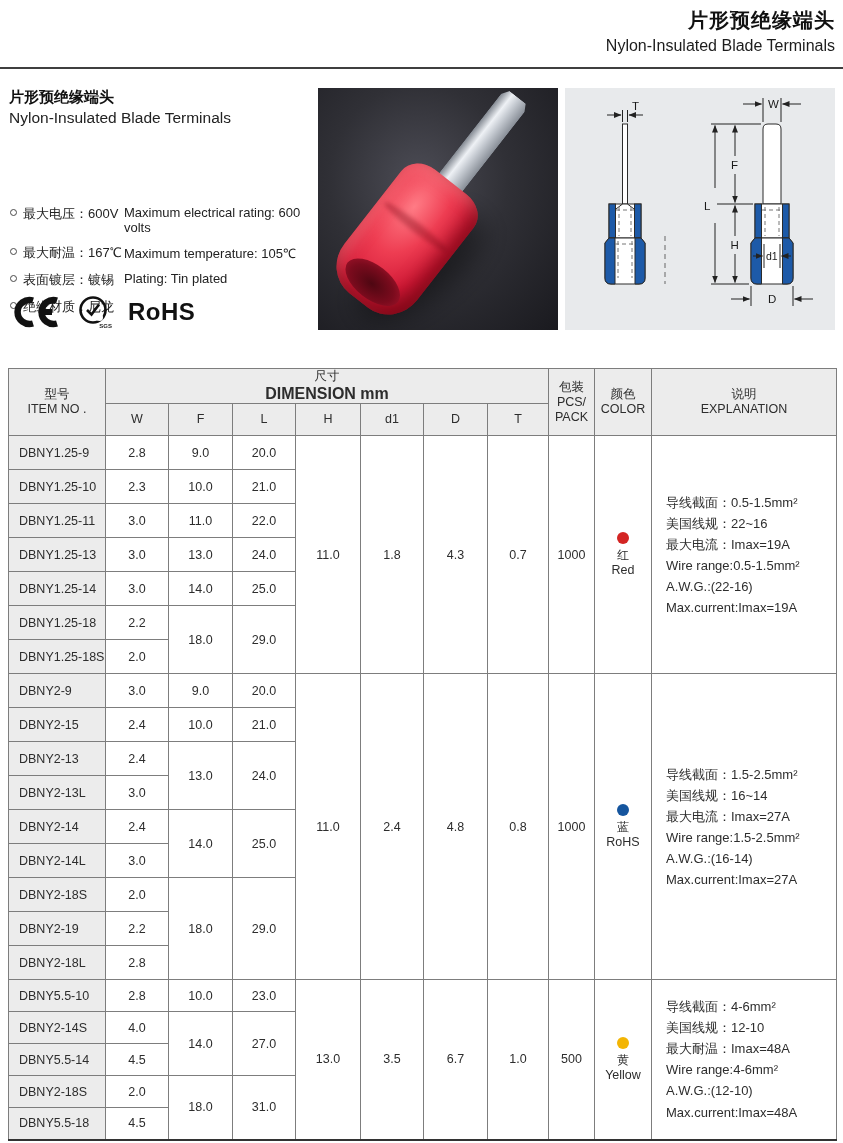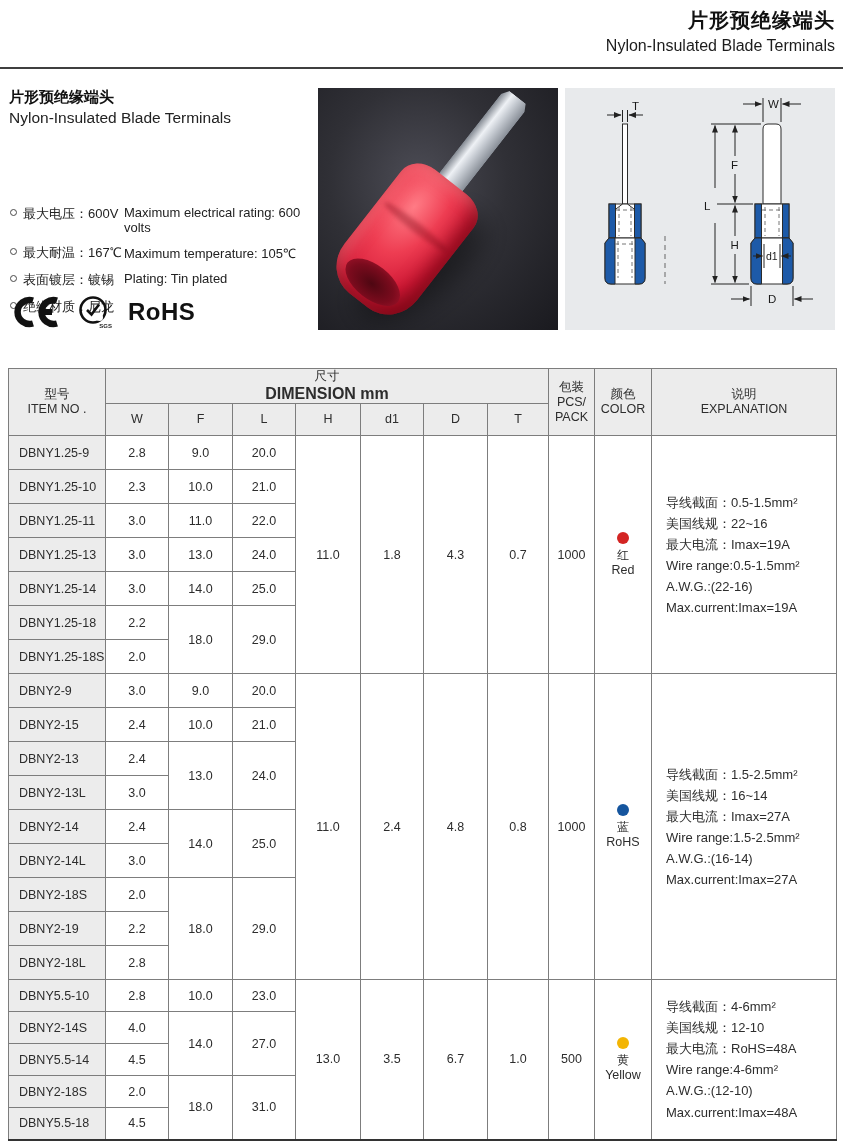--- a/index.html
+++ b/index.html
@@ -390,21 +390,21 @@
           <td>23.0</td>
           <td rowspan="5">13.0</td>
           <td rowspan="5">3.5</td>
           <td rowspan="5">6.7</td>
           <td rowspan="5">1.0</td>
           <td rowspan="5">500</td>
           <td rowspan="5"><span class="dot" style="background: rgb(243, 181, 4);"></span><div class="color-zh">黄</div><div class="color-en">Yellow</div></td>
           <td class="c-expl" rowspan="5">
             <div>导线截面：4-6mm²</div>
             <div>美国线规：12-10</div>
-            <div>最大电流：RoHS=48A</div>
+            <div>最大耐温：Imax=48A</div>
             <div>Wire range:4-6mm²</div>
             <div>A.W.G.:(12-10)</div>
             <div>Max.current:Imax=48A</div>
           </td>
         </tr>
         <tr style="height: 32px;">
           <td class="c-item">DBNY2-14S</td>
           <td>4.0</td>
           <td rowspan="2">14.0</td>
           <td rowspan="2">27.0</td>

